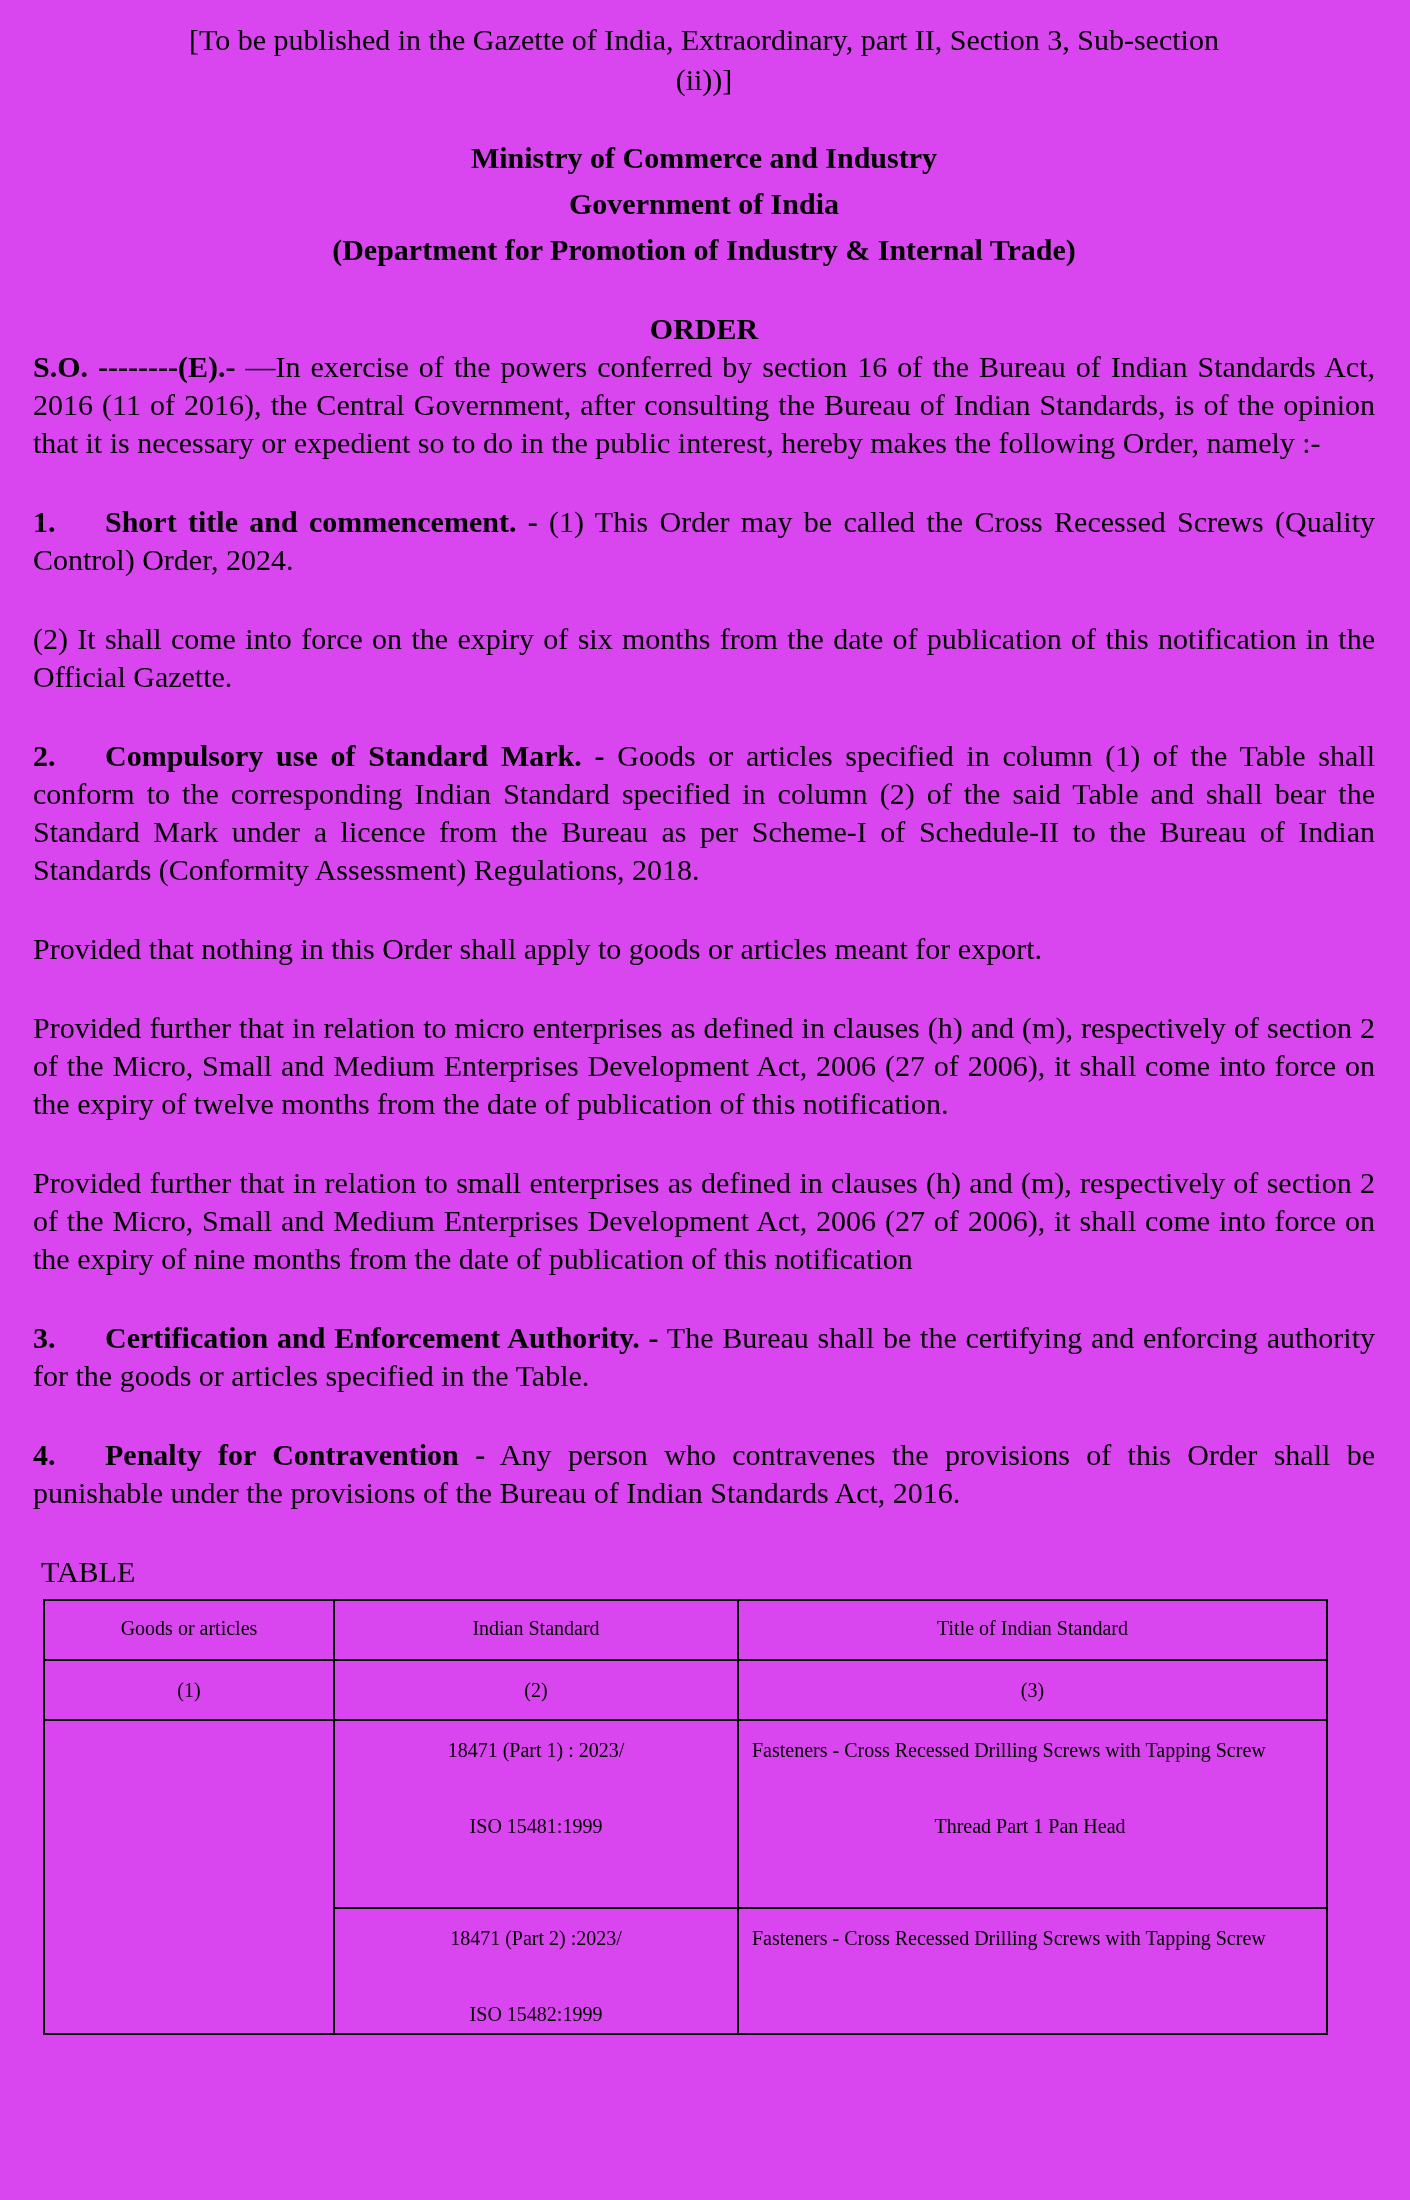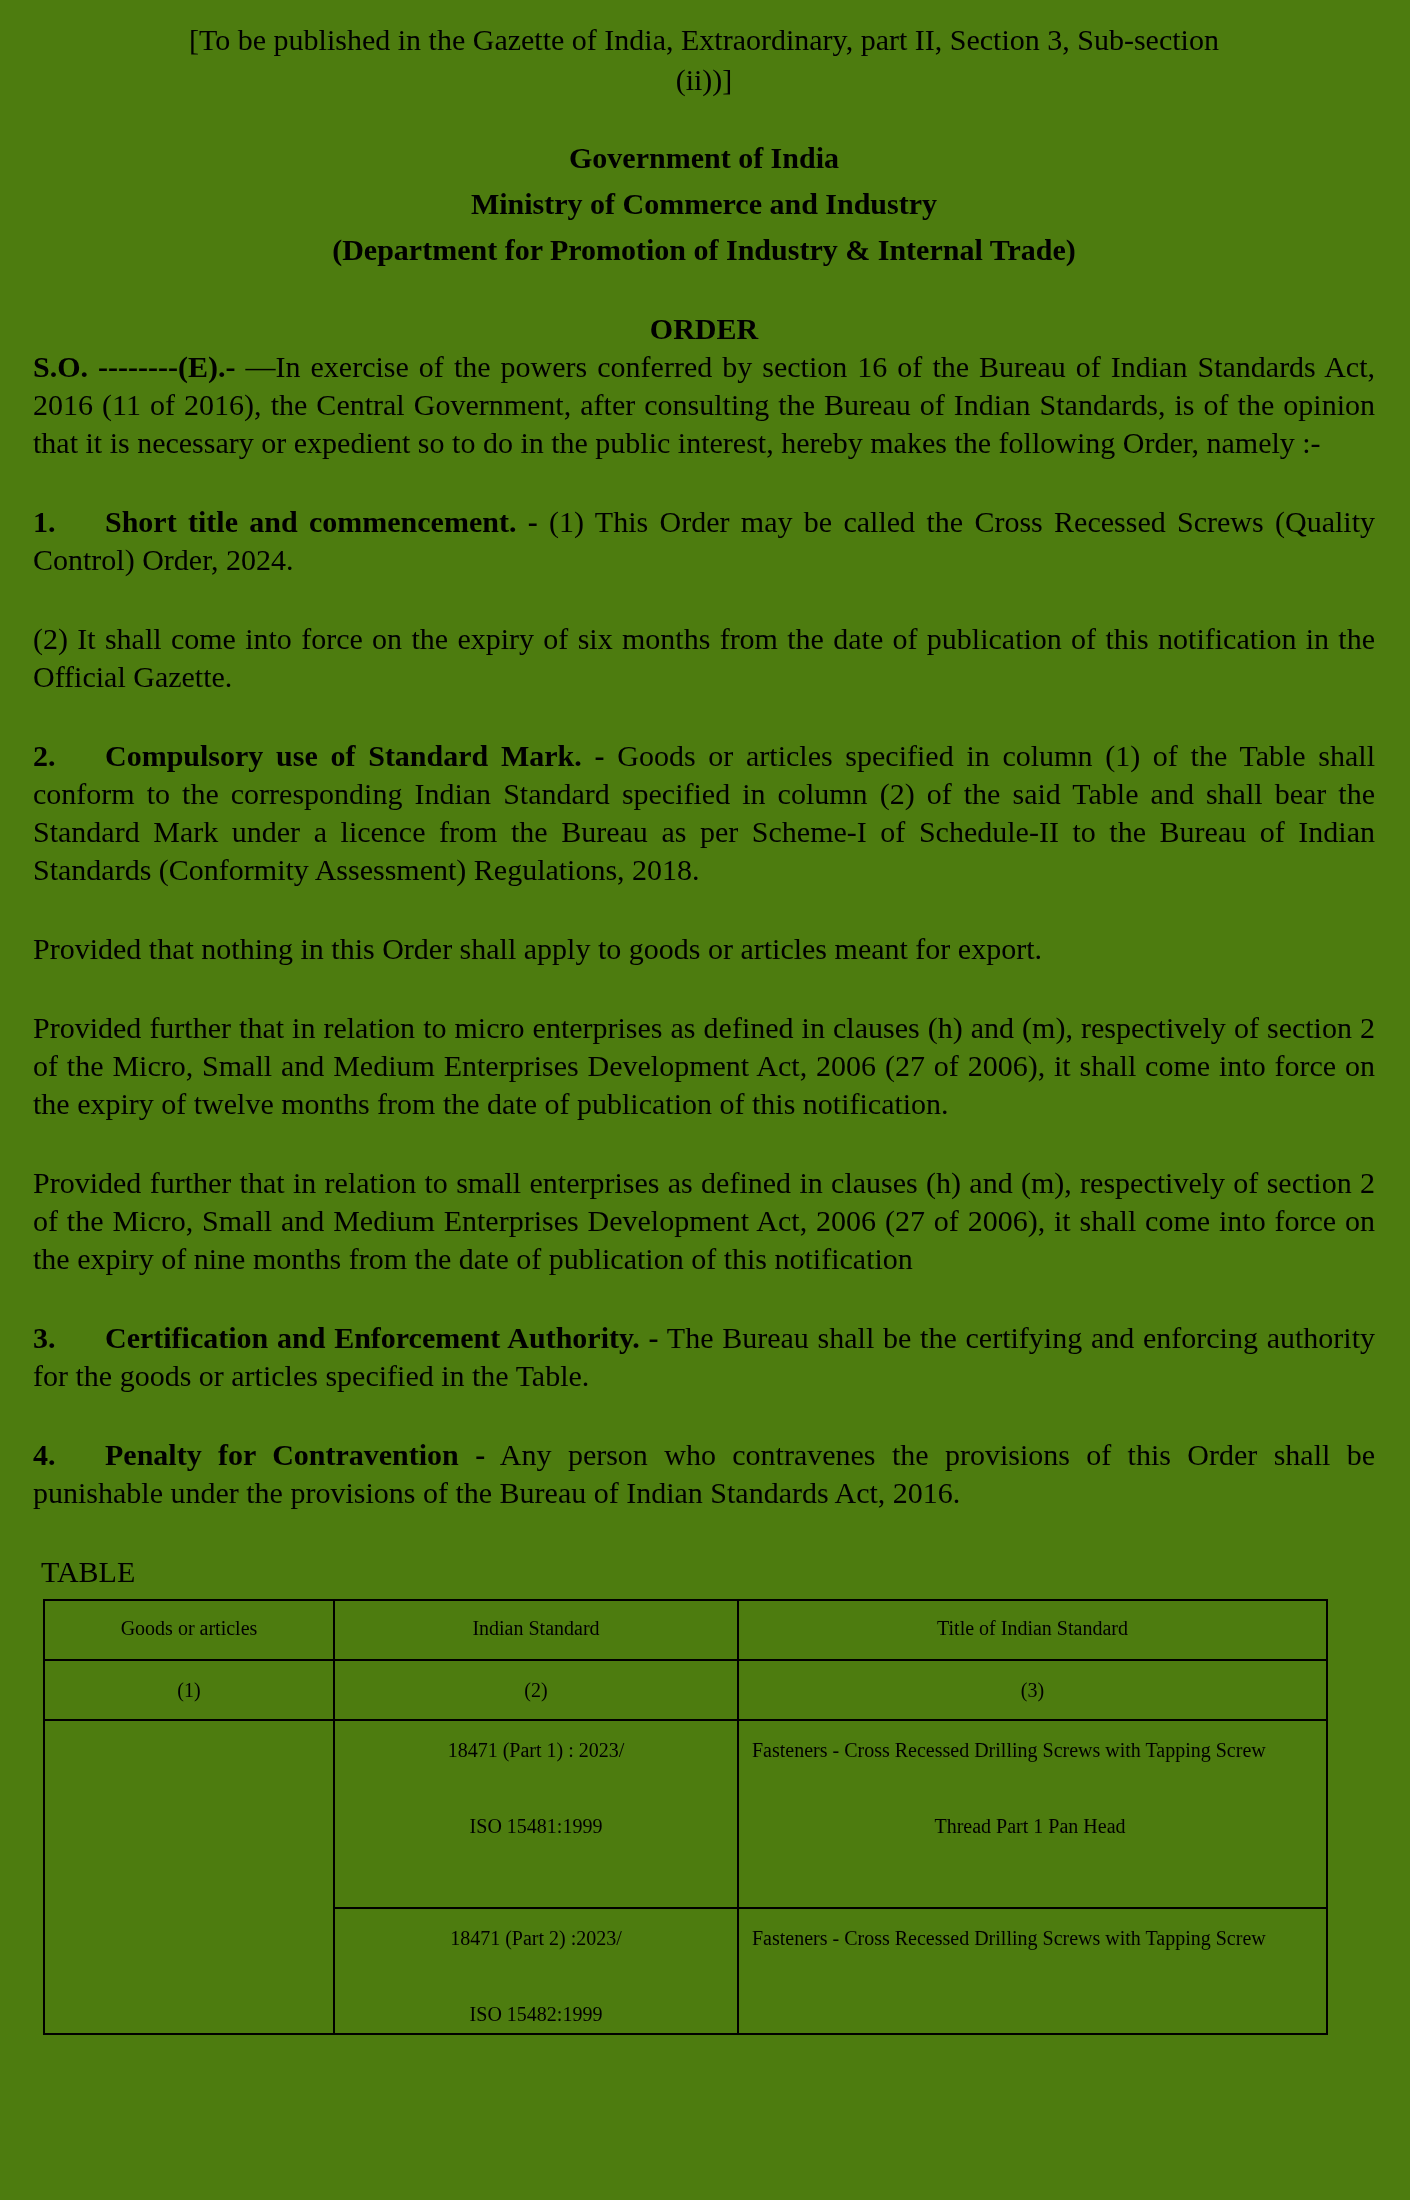--- a/index.html
+++ b/index.html
@@ -1,21 +1,21 @@
 <!DOCTYPE html>
 <html><head>
 <meta charset="utf-8">
 <style>
   html,body {margin:0; padding:0; background:#ffffff;}
   .page {
     position: relative;
     width: 1410px;
     height: 2200px;
     box-sizing: border-box;
-    background: #4d7c0f;
+    background: #d946ef;
     color: #000000;
     font-family: "Liberation Serif", "DejaVu Serif", serif;
     font-size: 30px;
     padding: 20px 35px 0 33px;
     overflow: hidden;
   }
   .gazette-note {
     text-align: center;
     line-height: 40px;
     margin: 0 0 35px 0;
@@ -81,22 +81,22 @@
 <body>
 
 <div class="page">
 
   <div class="gazette-note">
     <div>[To be published in the Gazette of India, Extraordinary, part II, Section 3, Sub-section</div>
     <div>(ii))]</div>
   </div>
 
   <div class="title-block">
+    <div>Ministry of Commerce and Industry</div>
     <div>Government of India</div>
-    <div>Ministry of Commerce and Industry</div>
     <div>(Department for Promotion of Industry &amp; Internal Trade)</div>
   </div>
 
   <div class="order-heading">ORDER</div>
 
 
   <p class="para"><span class="sec-head">S.O. --------(E).- </span><span>—In exercise of the powers conferred by section 16 of the Bureau of Indian Standards Act, 2016 (11 of 2016), the Central Government, after consulting the Bureau of Indian Standards, is of the opinion that it is necessary or expedient so to do in the public interest, hereby makes the following Order, namely :-</span></p>
 
   <p class="para"><span class="sec-num">1.</span><span class="sec-head">Short title and commencement. -</span><span> (1) This Order may be called the Cross Recessed Screws (Quality Control) Order, 2024.</span></p>
 

